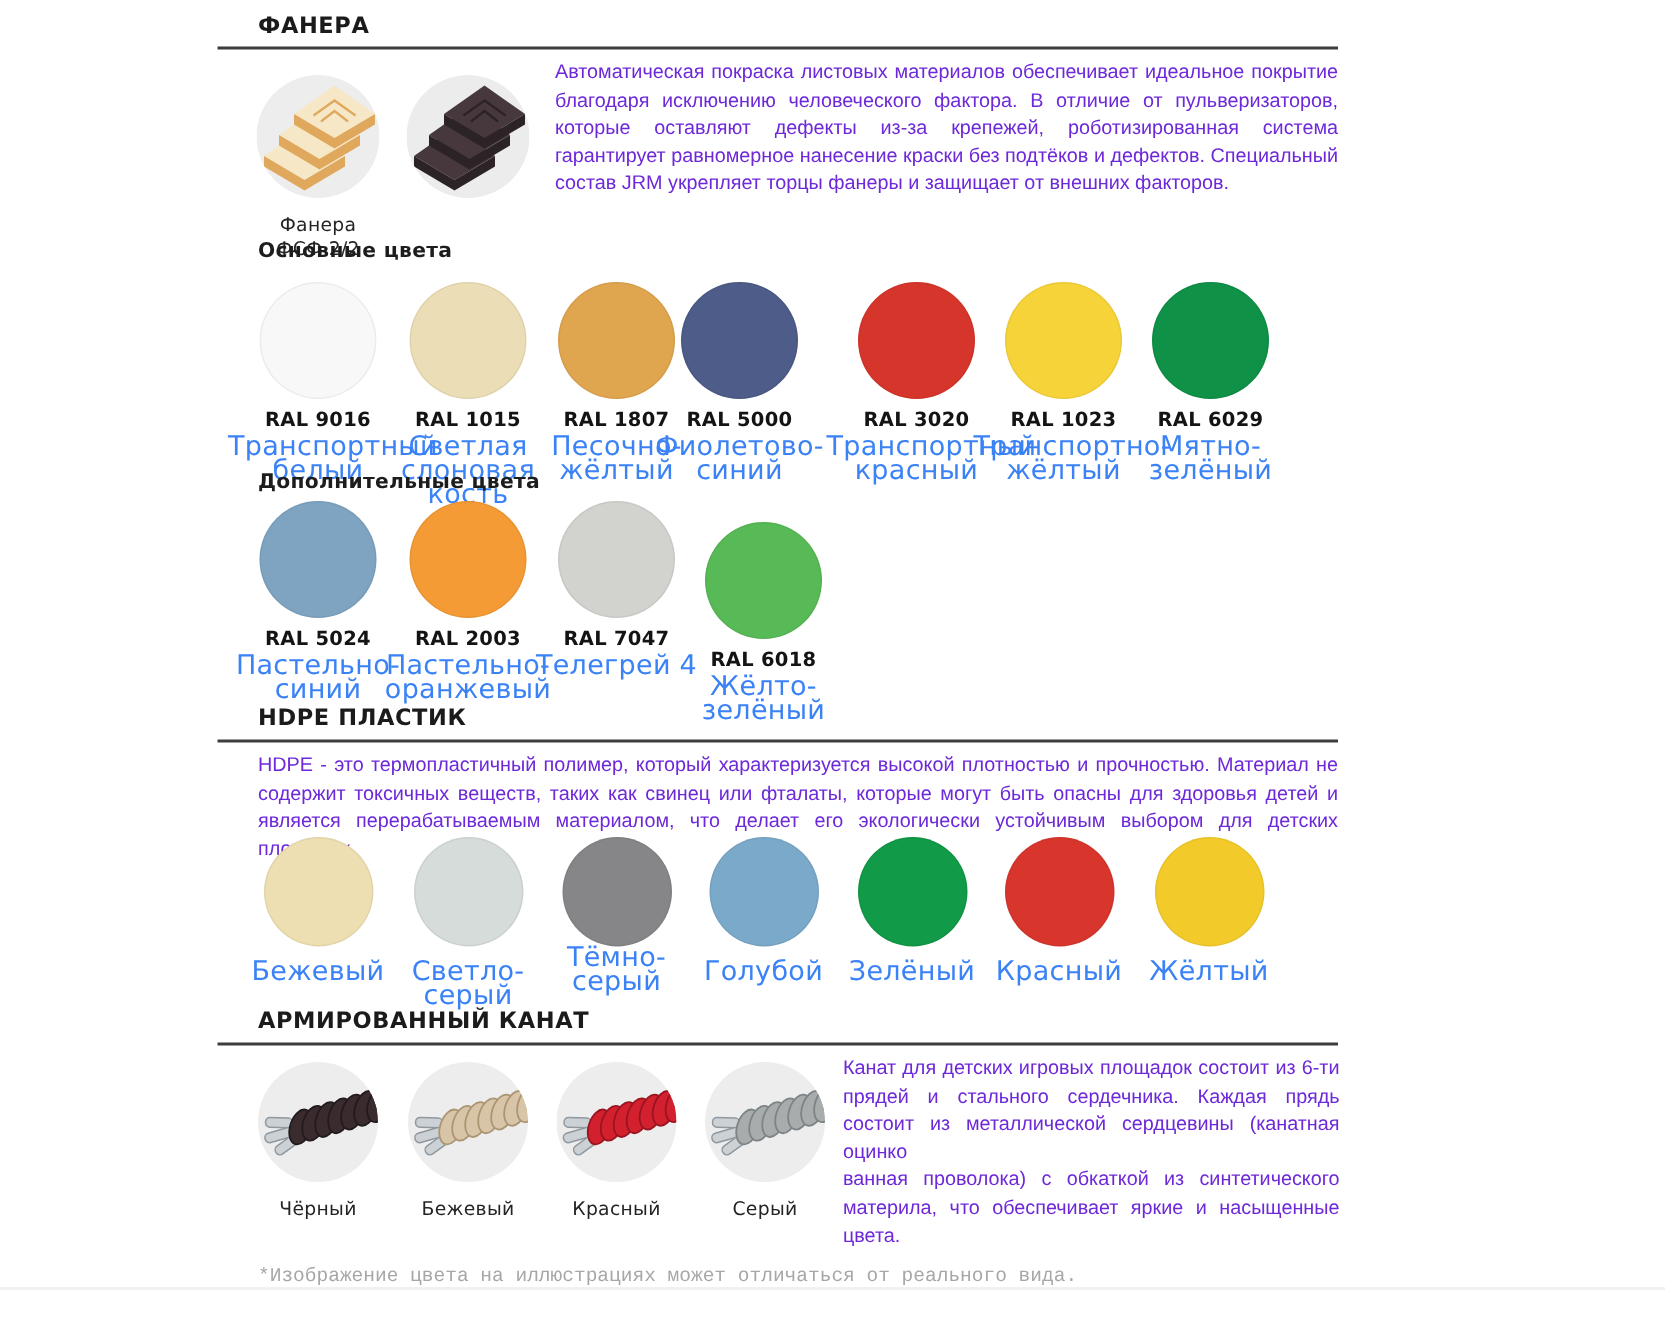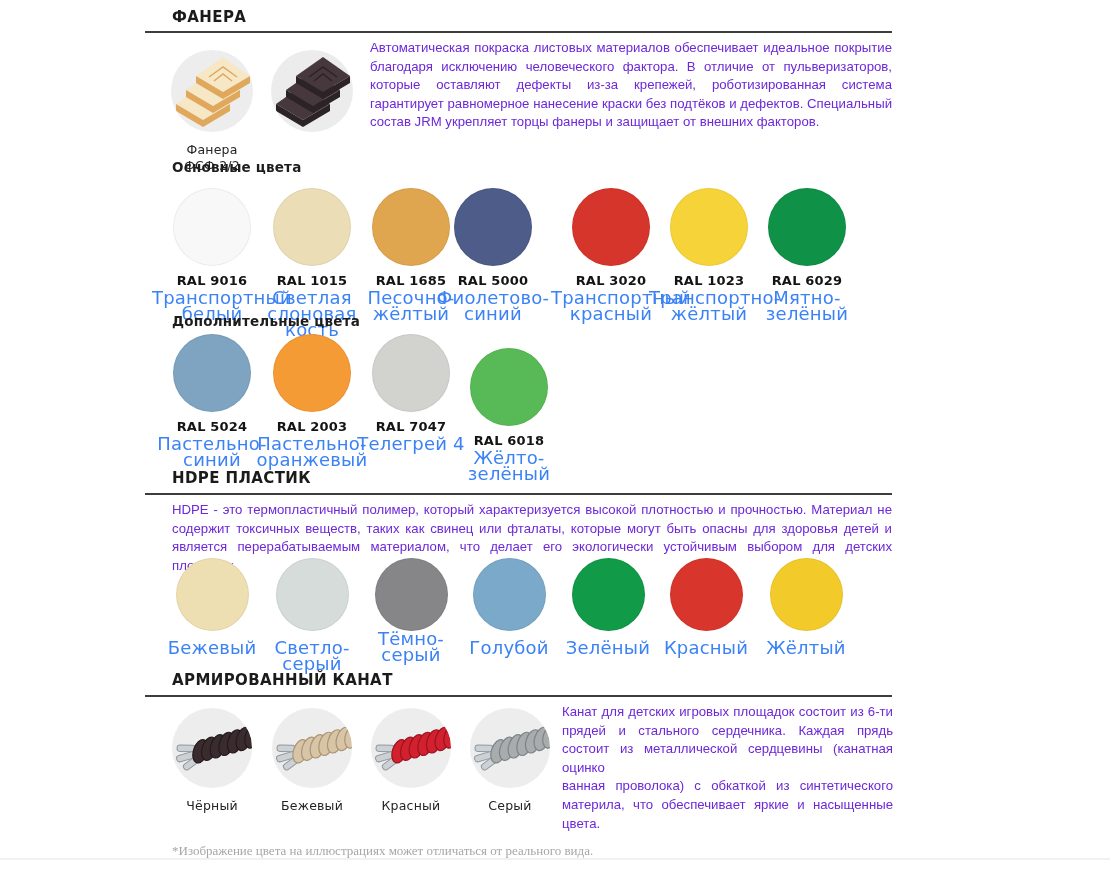--- a/index.html
+++ b/index.html
@@ -14,21 +14,21 @@
   .subhead{position:absolute;font-size:13.5px;font-weight:700;color:#1d1d1d;letter-spacing:.2px}
   .swatch{position:absolute;width:120px;text-align:center}
   .circle{border-radius:50%;margin:0 auto;box-shadow:inset 0 0 0 1px rgba(0,0,0,.05)}
   .c78{width:78px;height:78px}
   .c73{width:73px;height:73px}
   .code{margin-top:7px;font-size:13px;font-weight:700;color:#141414;letter-spacing:.2px}
   .cname{margin-top:2px;font-size:18px;line-height:16px;color:#3b82f6;white-space:pre-line;letter-spacing:.2px}
   .figure{position:absolute;width:130px;text-align:center}
   .figlabel{margin-top:6px;font-size:12.5px;line-height:16px;color:#242424;white-space:pre-line;letter-spacing:.2px}
   .footnote{position:absolute;left:172px;top:843px;font-size:13px;color:#a7a7a7;
-            font-family:Liberation Serif, serif}
+            font-family:Liberation Mono, monospace}
   .pagebreak{position:absolute;left:0;top:858px;width:1110px;height:2px;background:#f0f2f2}
 </style>
 </head>
 <body>
 
 <h2 class="section-title" style="left:172px;top:8px">ФАНЕРА</h2>
 <div class="rule" style="top:31px"></div>
 
 <div class="para" style="left:370px;top:39px;width:522px">Автоматическая покраска листовых материалов обеспечивает идеальное покрытие благодаря исключению человеческого фактора. В отличие от пульверизаторов, которые оставляют дефекты из-за крепежей, роботизированная система гарантирует равномерное нанесение краски без подтёков и дефектов. Специальный состав JRM укрепляет торцы фанеры и защищает от внешних факторов.</div>
 
@@ -89,21 +89,21 @@
 белый</div>
 </div>
 <div class="swatch" style="left:252px;top:188px">
   <div class="circle c78" style="background: rgb(235, 221, 182);"></div>
   <div class="code">RAL 1015</div>
   <div class="cname">Светлая
 слоновая кость</div>
 </div>
 <div class="swatch" style="left:351px;top:188px">
   <div class="circle c78" style="background: rgb(224, 165, 79);"></div>
-  <div class="code">RAL 1685</div>
+  <div class="code">RAL 1807</div>
   <div class="cname">Песочно-
 жёлтый</div>
 </div>
 <div class="swatch" style="left:433px;top:188px">
   <div class="circle c78" style="background: rgb(77, 92, 136);"></div>
   <div class="code">RAL 5000</div>
   <div class="cname">Фиолетово-
 синий</div>
 </div>
 <div class="swatch" style="left:551px;top:188px">

